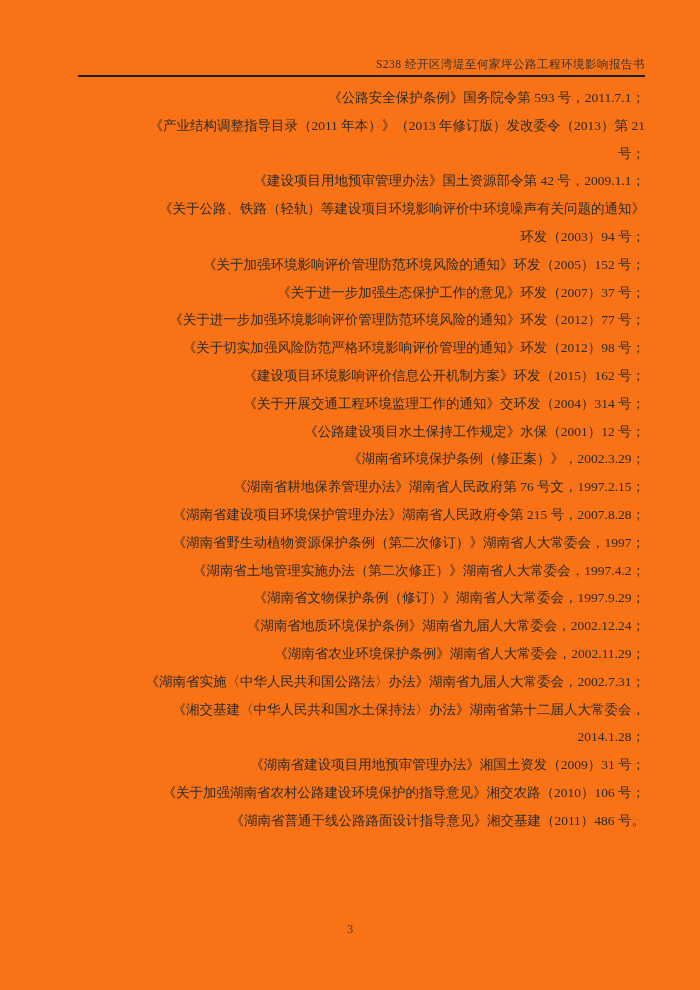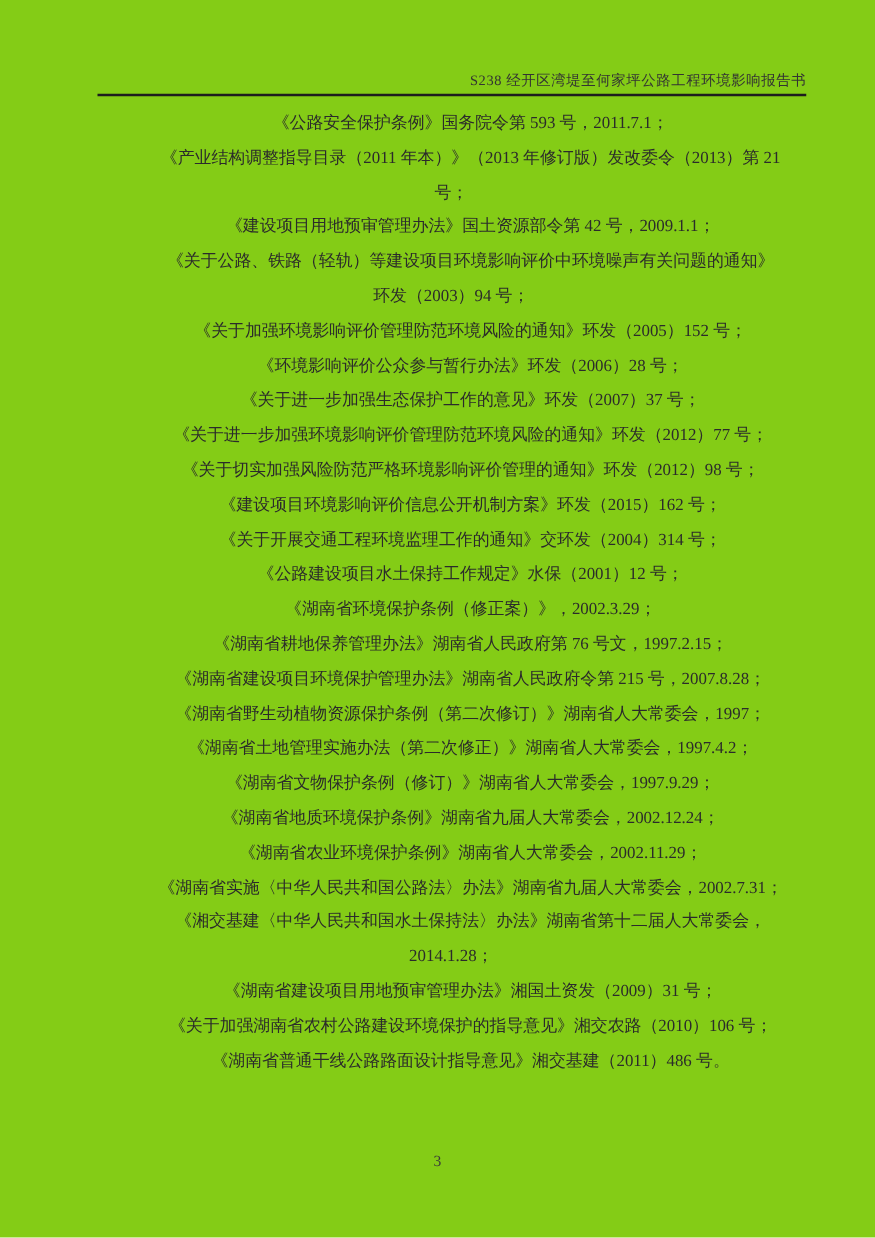--- a/index.html
+++ b/index.html
@@ -4,21 +4,21 @@
 <style>
   html, body {
     margin: 0;
     padding: 0;
     background: #ffffff;
   }
   .page {
     position: relative;
     width: 700px;
     height: 990px;
-    background: #84cc16;
+    background: #f97316;
     font-family: "Liberation Serif", "DejaVu Serif", serif;
     color: #2b2b2b;
     overflow: hidden;
   }
   .header {
     position: absolute;
     top: 57px;
     left: 78px;
     width: 567px;
     text-align: right;
@@ -35,21 +35,21 @@
     height: 2px;
     background: #1d1d1d;
   }
   .body-text {
     position: absolute;
     top: 84px;
     left: 77px;
     width: 568px;
     font-size: 13.5px;
     line-height: 27.8px;
-    text-align: center;
+    text-align: right;
   }
   .body-text .line {
     white-space: nowrap;
   }
   .body-text .line.indent {
     padding-left: 31px;
   }
   .page-number {
     position: absolute;
     top: 922px;
@@ -70,21 +70,20 @@
   <div class="header-rule"></div>
 
   <div class="body-text">
       <div class="line indent">《公路安全保护条例》国务院令第 593 号，2011.7.1；</div>
       <div class="line indent">《产业结构调整指导目录（2011 年本）》（2013 年修订版）发改委令（2013）第 21</div>
       <div class="line">号；</div>
       <div class="line indent">《建设项目用地预审管理办法》国土资源部令第 42 号，2009.1.1；</div>
       <div class="line indent">《关于公路、铁路（轻轨）等建设项目环境影响评价中环境噪声有关问题的通知》</div>
       <div class="line">环发（2003）94 号；</div>
       <div class="line indent">《关于加强环境影响评价管理防范环境风险的通知》环发（2005）152 号；</div>
-      <div class="line indent">《环境影响评价公众参与暂行办法》环发（2006）28 号；</div>
       <div class="line indent">《关于进一步加强生态保护工作的意见》环发（2007）37 号；</div>
       <div class="line indent">《关于进一步加强环境影响评价管理防范环境风险的通知》环发（2012）77 号；</div>
       <div class="line indent">《关于切实加强风险防范严格环境影响评价管理的通知》环发（2012）98 号；</div>
       <div class="line indent">《建设项目环境影响评价信息公开机制方案》环发（2015）162 号；</div>
       <div class="line indent">《关于开展交通工程环境监理工作的通知》交环发（2004）314 号；</div>
       <div class="line indent">《公路建设项目水土保持工作规定》水保（2001）12 号；</div>
       <div class="line indent">《湖南省环境保护条例（修正案）》，2002.3.29；</div>
       <div class="line indent">《湖南省耕地保养管理办法》湖南省人民政府第 76 号文，1997.2.15；</div>
       <div class="line indent">《湖南省建设项目环境保护管理办法》湖南省人民政府令第 215 号，2007.8.28；</div>
       <div class="line indent">《湖南省野生动植物资源保护条例（第二次修订）》湖南省人大常委会，1997；</div>

